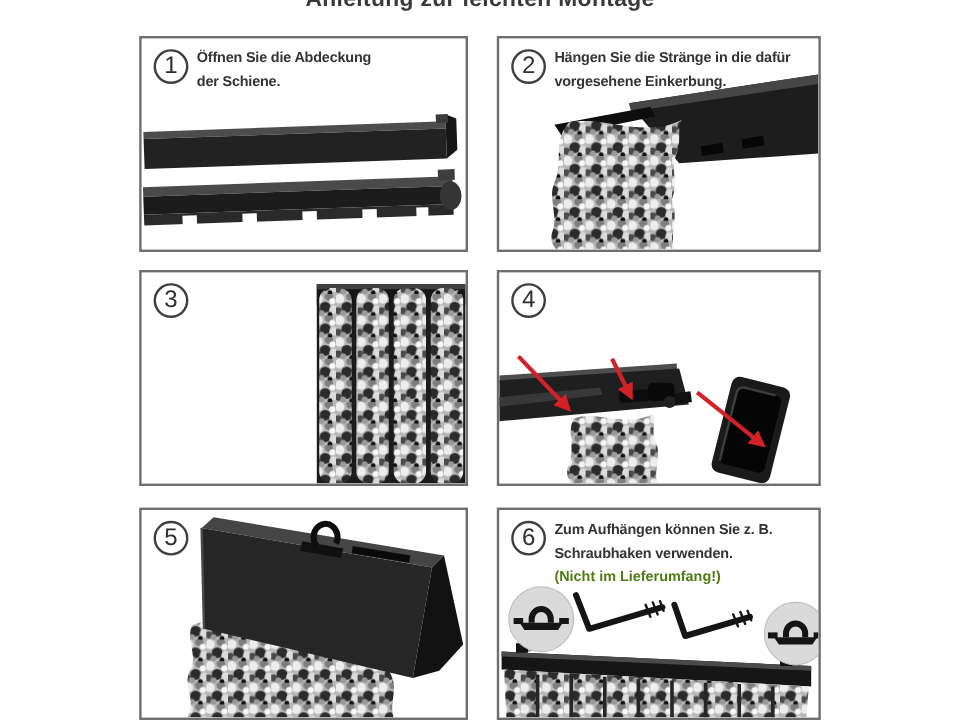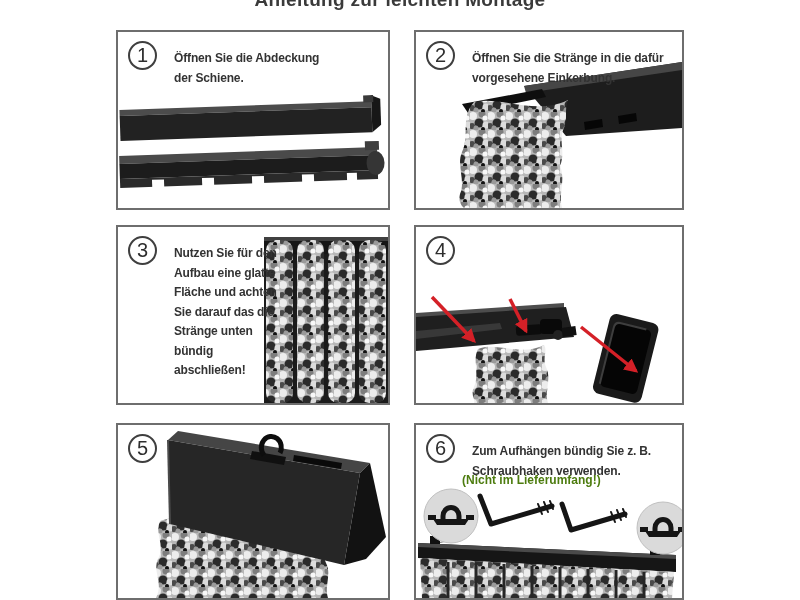--- a/index.html
+++ b/index.html
@@ -10,21 +10,21 @@
   .panel{position:absolute;background:#fff;border:2px solid #6e6e6e;box-sizing:border-box;overflow:hidden;}
   .p1{left:116px;top:30px;width:274px;height:180px;}
   .p2{left:414px;top:30px;width:270px;height:180px;}
   .p3{left:116px;top:225px;width:274px;height:180px;}
   .p4{left:414px;top:225px;width:270px;height:180px;}
   .p5{left:116px;top:423px;width:274px;height:177px;}
   .p6{left:414px;top:423px;width:270px;height:177px;}
   .num{position:absolute;left:10px;top:9px;width:29px;height:29px;border:2px solid #3f3f3f;
        border-radius:50%;box-sizing:border-box;display:flex;align-items:center;justify-content:center;
        font-size:20px;color:#2e2e2e;background:#fff;z-index:3;}
-  .txt{position:absolute;left:46px;top:7px;margin:10px;font-size:12px;font-weight:700;color:#333;
+  .txt{position:absolute;left:46px;top:7px;margin:0;font-size:12px;font-weight:700;color:#333;
        line-height:19.5px;white-space:pre-line;letter-spacing:-.15px;z-index:3;}
   .note{position:absolute;left:46px;top:46px;margin:0;font-size:12px;font-weight:700;
         line-height:19.5px;z-index:3;}
   .art{position:absolute;left:0;bottom:0;width:100%;display:block;}
   .defs{position:absolute;width:0;height:0;}
 </style>
 </head>
 <body>
 
 <div class="page">
@@ -71,45 +71,38 @@
         <rect x="184" y="95" width="12" height="8" fill="#ffffff"></rect>
         <rect x="229" y="95" width="10" height="8" fill="#ffffff"></rect>
         <ellipse cx="258" cy="86" rx="9" ry="12" fill="#353535"></ellipse>
         <rect x="248" y="64" width="14" height="9" fill="#3e3e3e"></rect>
       </g>
     </svg>
   </section>
 
   <section class="panel p2">
     <span class="num">2</span>
-    <p class="txt">Öffnen Sie die Stränge in die dafür
+    <p class="txt">Hängen Sie die Stränge in die dafür
 vorgesehene Einkerbung.</p>
     <svg class="art" style="height:150px" viewBox="0 0 266 150" preserveAspectRatio="none">
       <g>
         <polygon points="108,28 266,4 266,70 150,78" fill="#1d1d1d"></polygon>
         <polygon points="108,28 266,4 266,12 110,35" fill="#464646"></polygon>
         <polygon points="168,64 186,61 187,69 169,72" fill="#060606"></polygon>
         <polygon points="202,58 220,55 221,63 203,66" fill="#060606"></polygon>
         <polygon points="46,46 126,31 130,39 52,55" fill="#0e0e0e"></polygon>
       </g>
       <path fill="url(#chen)" d="M58,44 C44,60 54,78 46,94 C40,108 50,122 44,136 C42,144 46,148 48,150 L146,150
                C142,136 150,122 144,108 C150,94 142,82 148,70 C152,60 148,52 152,42
                C120,58 86,38 58,44 Z"></path>
     </svg>
   </section>
 
   <section class="panel p3">
     <span class="num">3</span>
-    <p class="txt">Nutzen Sie für den
-Aufbau eine glatte
-Fläche und achten
-Sie darauf das die
-Stränge unten
-bündig
-abschließen!</p>
     <svg class="art" style="height:176px" viewBox="0 0 270 176" preserveAspectRatio="none">
       <rect x="146" y="10" width="124" height="166" fill="#1b1b1b"></rect>
       <g>
         <rect x="146" y="10" width="124" height="17" fill="#161616"></rect>
         <rect x="146" y="10" width="124" height="4" fill="#404040"></rect>
       </g>
       <g>
         <rect x="148" y="13" width="27" height="163" rx="10" fill="url(#chen)"></rect>
         <rect x="179" y="13" width="27" height="163" rx="10" fill="url(#chen)"></rect>
         <rect x="210" y="13" width="27" height="163" rx="10" fill="url(#chen)"></rect>
@@ -160,21 +153,21 @@
         <line x1="50" y1="15" x2="52" y2="99" stroke="#4a4a4a" stroke-width="2"></line>
         <polygon points="176,30 224,38 223,44 175,36" fill="#0a0a0a"></polygon>
         <polygon points="134,26 168,32 166,40 132,34" fill="#101010"></polygon>
         <path d="M146,30 a10,11 0 1 1 16,-2" fill="none" stroke="#0d0d0d" stroke-width="5"></path>
       </g>
     </svg>
   </section>
 
   <section class="panel p6">
     <span class="num">6</span>
-    <p class="txt">Zum Aufhängen bündig Sie z. B.
+    <p class="txt">Zum Aufhängen können Sie z. B.
 Schraubhaken verwenden.</p>
     <p class="note" style="color:#4d7c0f">(Nicht im Lieferumfang!)</p>
     <svg class="art" style="height:173px" viewBox="0 0 266 173" preserveAspectRatio="none">
       <defs>
         <g id="eyelet-glyph">
           <polygon points="-18,6 18,6 14,12 -14,12" fill="#151515"></polygon>
           <rect x="-23" y="2" width="8" height="5" fill="#151515"></rect>
           <rect x="15" y="2" width="8" height="5" fill="#151515"></rect>
           <path d="M-8,6 v-3 a8,8.5 0 0 1 16,0 v3" fill="none" stroke="#151515" stroke-width="5"></path>
         </g>

